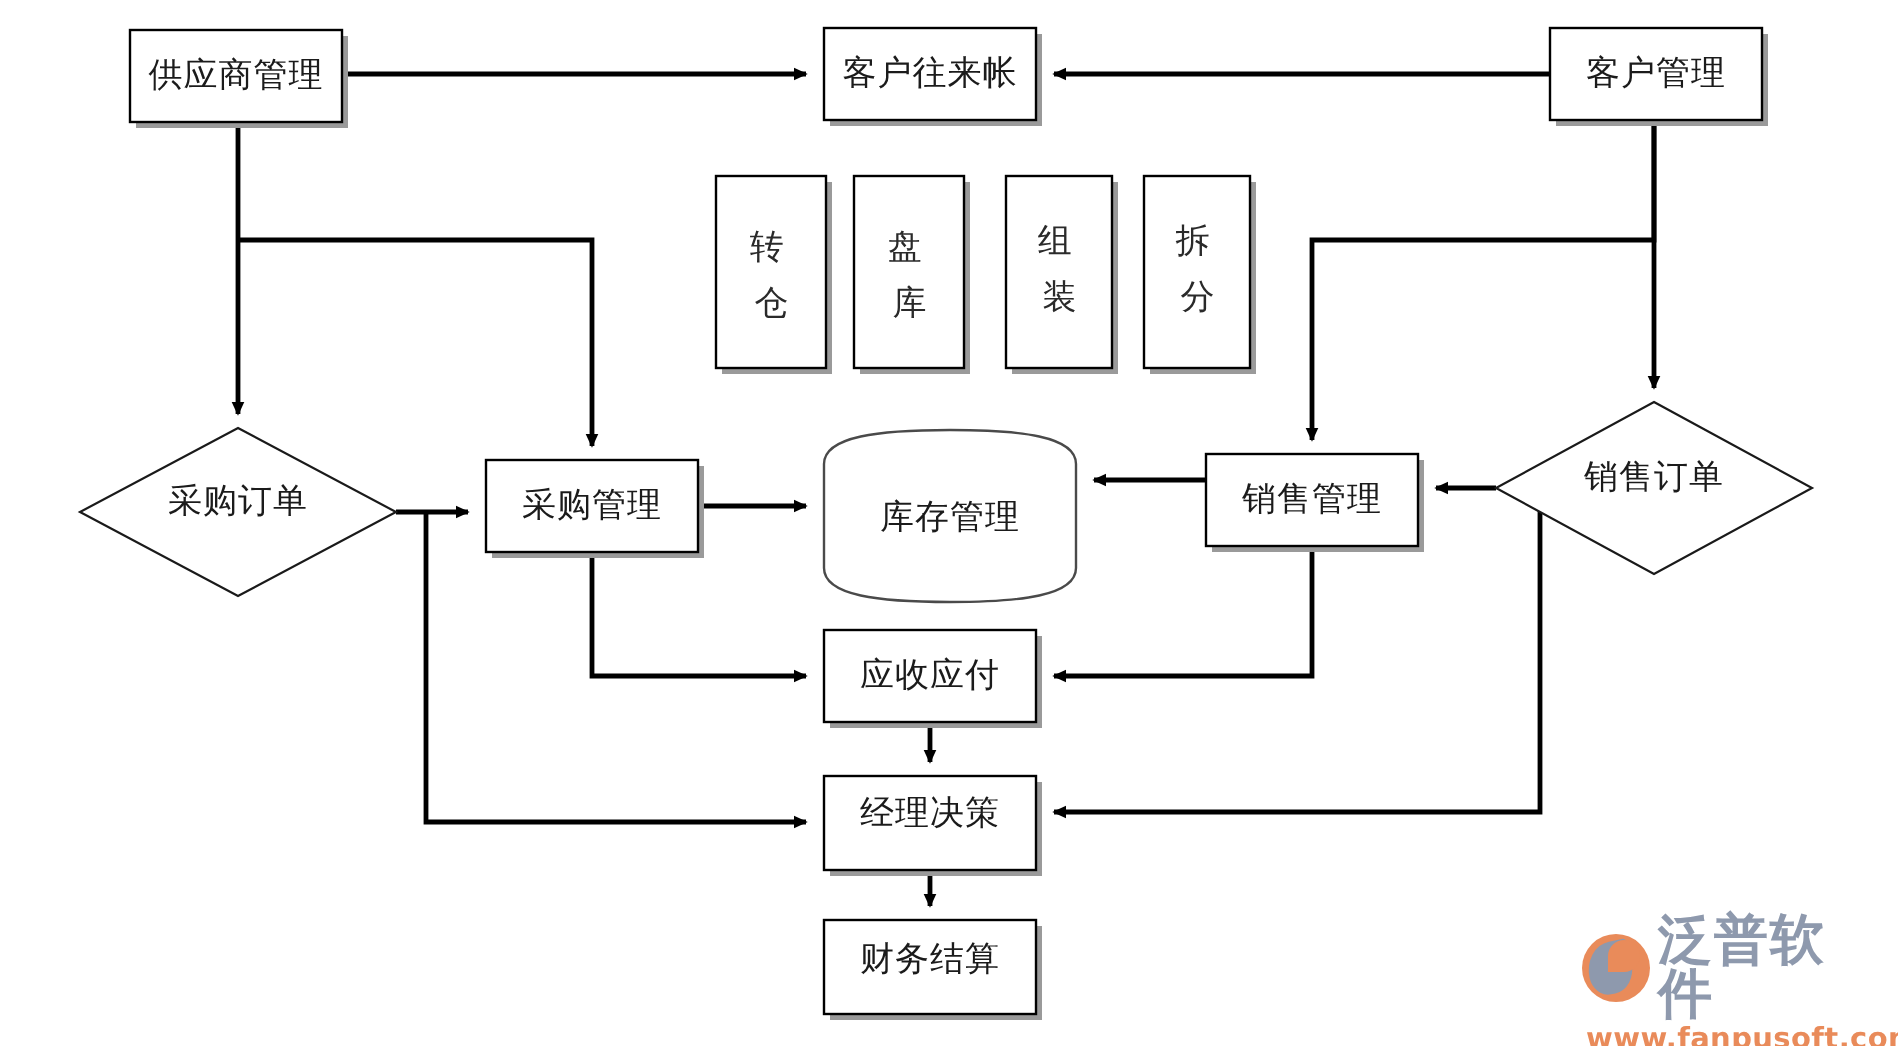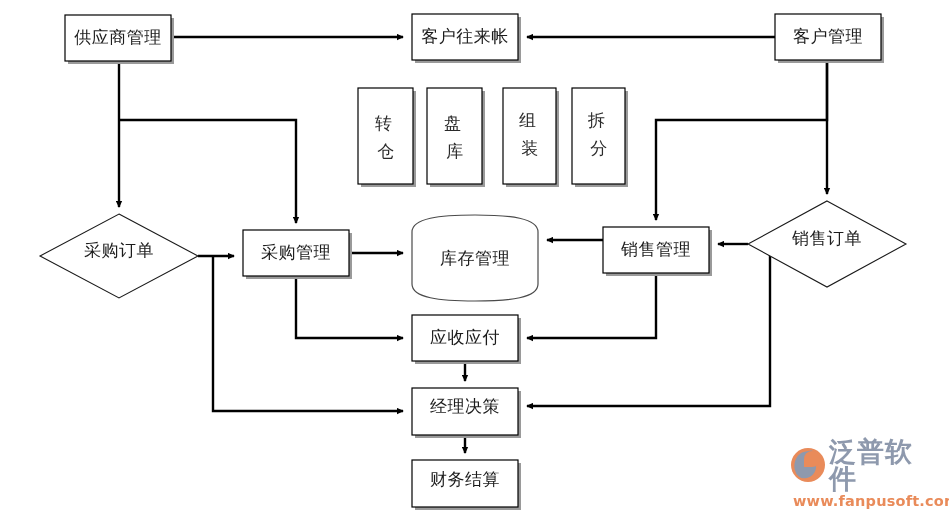--- a/index.html
+++ b/index.html
@@ -61,21 +61,21 @@
   .node-label-vert {
     font-family: "Liberation Serif", "DejaVu Serif", serif;
     font-size: 17px;
     fill: #2a2a2a;
     text-anchor: middle;
     letter-spacing: 0.5px;
   }
   .watermark {
     position: absolute;
     right: 10px;
-    bottom: 25px;
+    bottom: 6px;
     width: 148px;
     height: 60px;
     user-select: none;
   }
   .wm-row {
     display: flex;
     align-items: center;
     gap: 4px;
   }
   .wm-mark {

